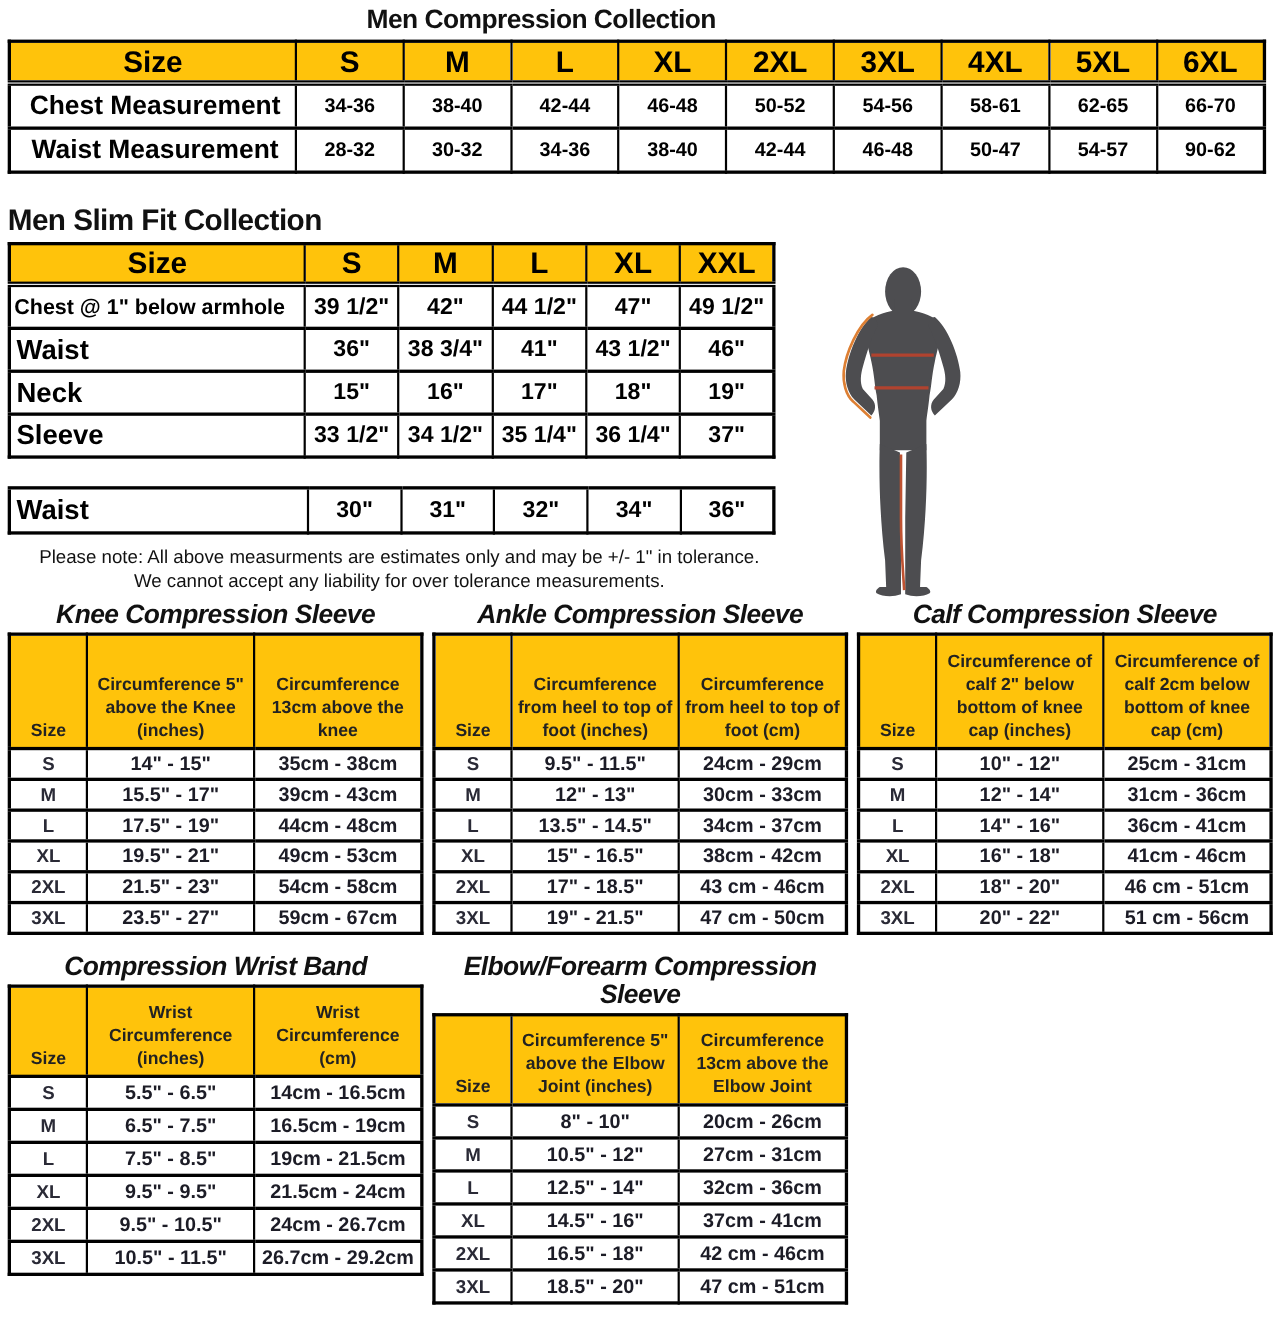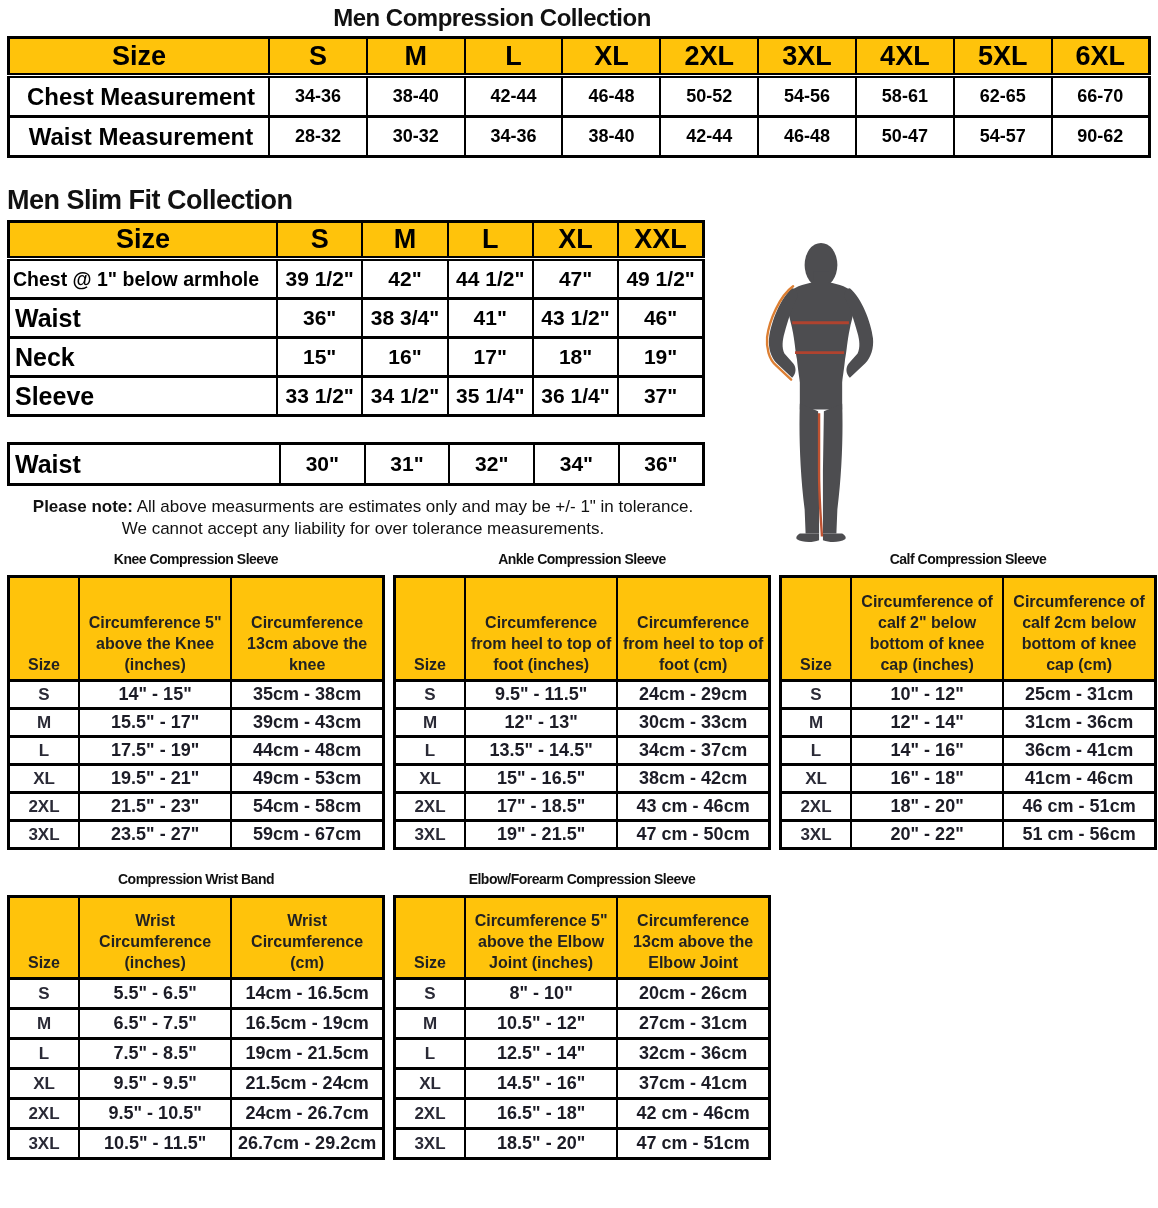--- a/index.html
+++ b/index.html
@@ -4,21 +4,21 @@
 <style>
   html,body{margin:0;padding:0;}
   body{
     width:1158px;height:1208px;position:relative;overflow:hidden;
     background:#ffffff;font-family:"Liberation Sans", sans-serif;color:#000;
   }
   .page{padding:2px 7px;}
   h1,h2{margin:0;font-weight:bold;color:#111;}
   .title-main{width:970px;text-align:center;font-size:24px;line-height:31px;margin-bottom:3px;letter-spacing:-0.5px;}
   .title-mid{width:698px;text-align:left;font-size:27px;line-height:30px;margin-bottom:5px;letter-spacing:-0.5px;}
-  .title-mini{text-align:center;font-size:14px;line-height:26px;margin-bottom:3px;letter-spacing:-0.5px;}
+  .title-mini{text-align:center;font-size:24px;line-height:26px;margin-bottom:3px;letter-spacing:-0.5px;font-style:italic;}
 
   table.tbl{border-collapse:collapse;table-layout:fixed;border:3px solid #000;background:#fff;}
   .tbl th,.tbl td{border:2px solid #000;font-weight:bold;text-align:center;padding:0 2px;overflow:hidden;}
   .tbl thead th{background:var(--gold,#FFC30B);}
 
   
   .w-full{width:1144px;}
   .w-mid{width:698px;}
   .top th{font-size:27px;height:34px;border-bottom:5px double #000;}
   .top td{font-size:18px;height:37px;border-top:3px solid #000;white-space:nowrap;}
@@ -28,21 +28,21 @@
   
   .slim th{font-size:27px;height:33px;border-bottom:5px double #000;}
   .slim td{font-size:21px;height:36px;border-top:3px solid #000;white-space:nowrap;}
   .slim .c0{width:262px;}
   .slim td.c0{text-align:left;font-size:25px;padding-left:5px;}
   .slim td.c0.long-label{font-size:19.5px;padding-left:3px;}
   .pant td{font-size:21px;height:38px;border-top:3px solid #000;white-space:nowrap;}
   .pant .c0{width:262px;text-align:left;font-size:25px;padding-left:5px;}
 
   .note{width:712px;text-align:center;font-size:17px;line-height:22px;margin:10px 0 6px;color:#111;}
-  .note b{font-weight:bold;}
+  .note b{font-weight:normal;}
   .note span{white-space:nowrap;}
 
   
   .bottom-row{display:flex;gap:8px;align-items:flex-start;}
   .row1{margin-top:6px;}
   .row2{margin-top:16px;}
   .mini-sec{flex:0 0 378px;width:378px;}
   table.mini{width:100%;}
   .mini th{font-size:16px;line-height:1.32;vertical-align:bottom;padding:3px 2px 4px;border-bottom:3px solid #000;white-space:normal;color:#222;}
   .mini td{font-size:18px;border-top:3px solid #000;color:#1c1c26;white-space:nowrap;}

